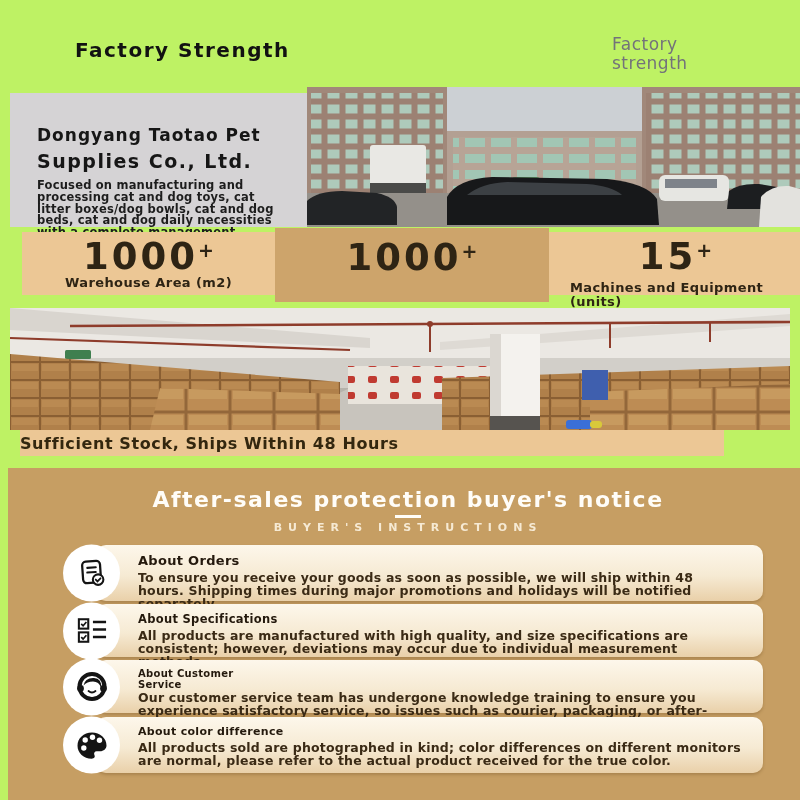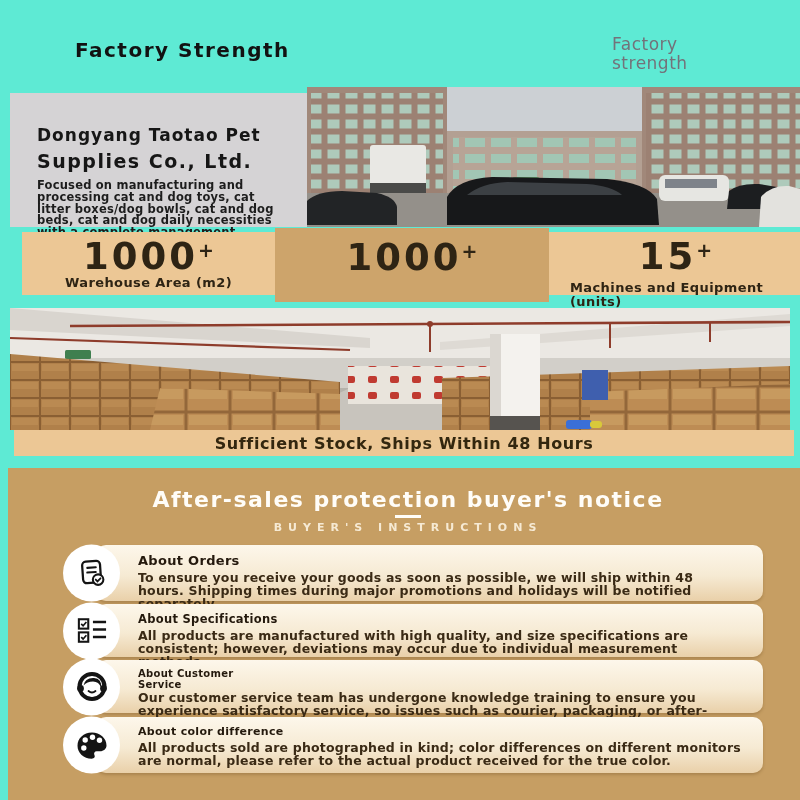--- a/index.html
+++ b/index.html
@@ -1,18 +1,18 @@
 <!DOCTYPE html>
 <html><head>
 <meta charset="utf-8">
 <style>
   * { margin:0; padding:0; box-sizing:border-box; }
   html,body { width:800px; height:800px; background:#fff; }
   body { font-family:"DejaVu Sans", sans-serif; }
-  .page { position:relative; width:800px; height:800px; overflow:hidden; background:#5eead4; }
+  .page { position:relative; width:800px; height:800px; overflow:hidden; background:#bef264; }
 
   
   .page-title { position:absolute; left:75px; top:38px; font-size:20px; font-weight:bold;
                 letter-spacing:1.5px; color:#121212; }
   .watermark  { position:absolute; left:612px; top:35px; font-size:17px; line-height:19px;
                 color:#73737a; letter-spacing:.5px; white-space:pre-line; }
 
   
   .hero { position:absolute; left:0; top:88px; width:800px; height:139px; }
   .company-panel { position:absolute; left:10px; top:5px; width:297px; height:134px;
@@ -32,22 +32,22 @@
   .stat-1 { left:10px;  width:253px; }
   .stat-2 { left:263px; width:274px; }
   .stat-3 { left:537px; width:253px; }
   .stat-value { font-size:37px; line-height:32px; font-weight:bold; letter-spacing:3px; }
   .stat-plus  { font-size:19px; font-weight:bold; vertical-align:12px; letter-spacing:0; }
   .stat-label { font-size:13px; font-weight:bold; letter-spacing:.4px; margin-top:2px; }
   .stat-3 .stat-label { text-align:left; padding-left:21px; max-width:235px; line-height:14px; margin-top:8px; }
 
   
   .warehouse-photo { position:absolute; left:10px; top:308px; width:780px; height:122px; }
-  .caption-bar { position:absolute; left:14px; top:430px; width:780px; height:26px;
-                 background:#ecc795; display:flex; align-items:center; justify-content:center; }
+  .caption-bar { position:absolute; left:20px; top:430px; width:704px; height:26px;
+                 background:#ecc795; display:flex; align-items:center; }
   .caption-bar span { font-size:16px; font-weight:bold; letter-spacing:.6px; color:#33270f; }
 
   
   .aftersales { position:absolute; left:8px; top:468px; width:800px; height:336px; background:#c69e63; }
   .as-title { position:absolute; left:0; top:19px; width:100%; text-align:center;
               font-size:22px; font-weight:bold; letter-spacing:1.5px; color:#fffdf8; }
   .as-divider { position:absolute; left:387px; top:47px; width:26px; height:3px; background:#fffdf8; }
   .as-subtitle { position:absolute; left:0; top:53px; width:100%; text-align:center;
                  font-size:11px; font-weight:bold; letter-spacing:6px; color:#f6ead4; }
   .card { position:absolute; left:88px; width:667px; border-radius:10px;

